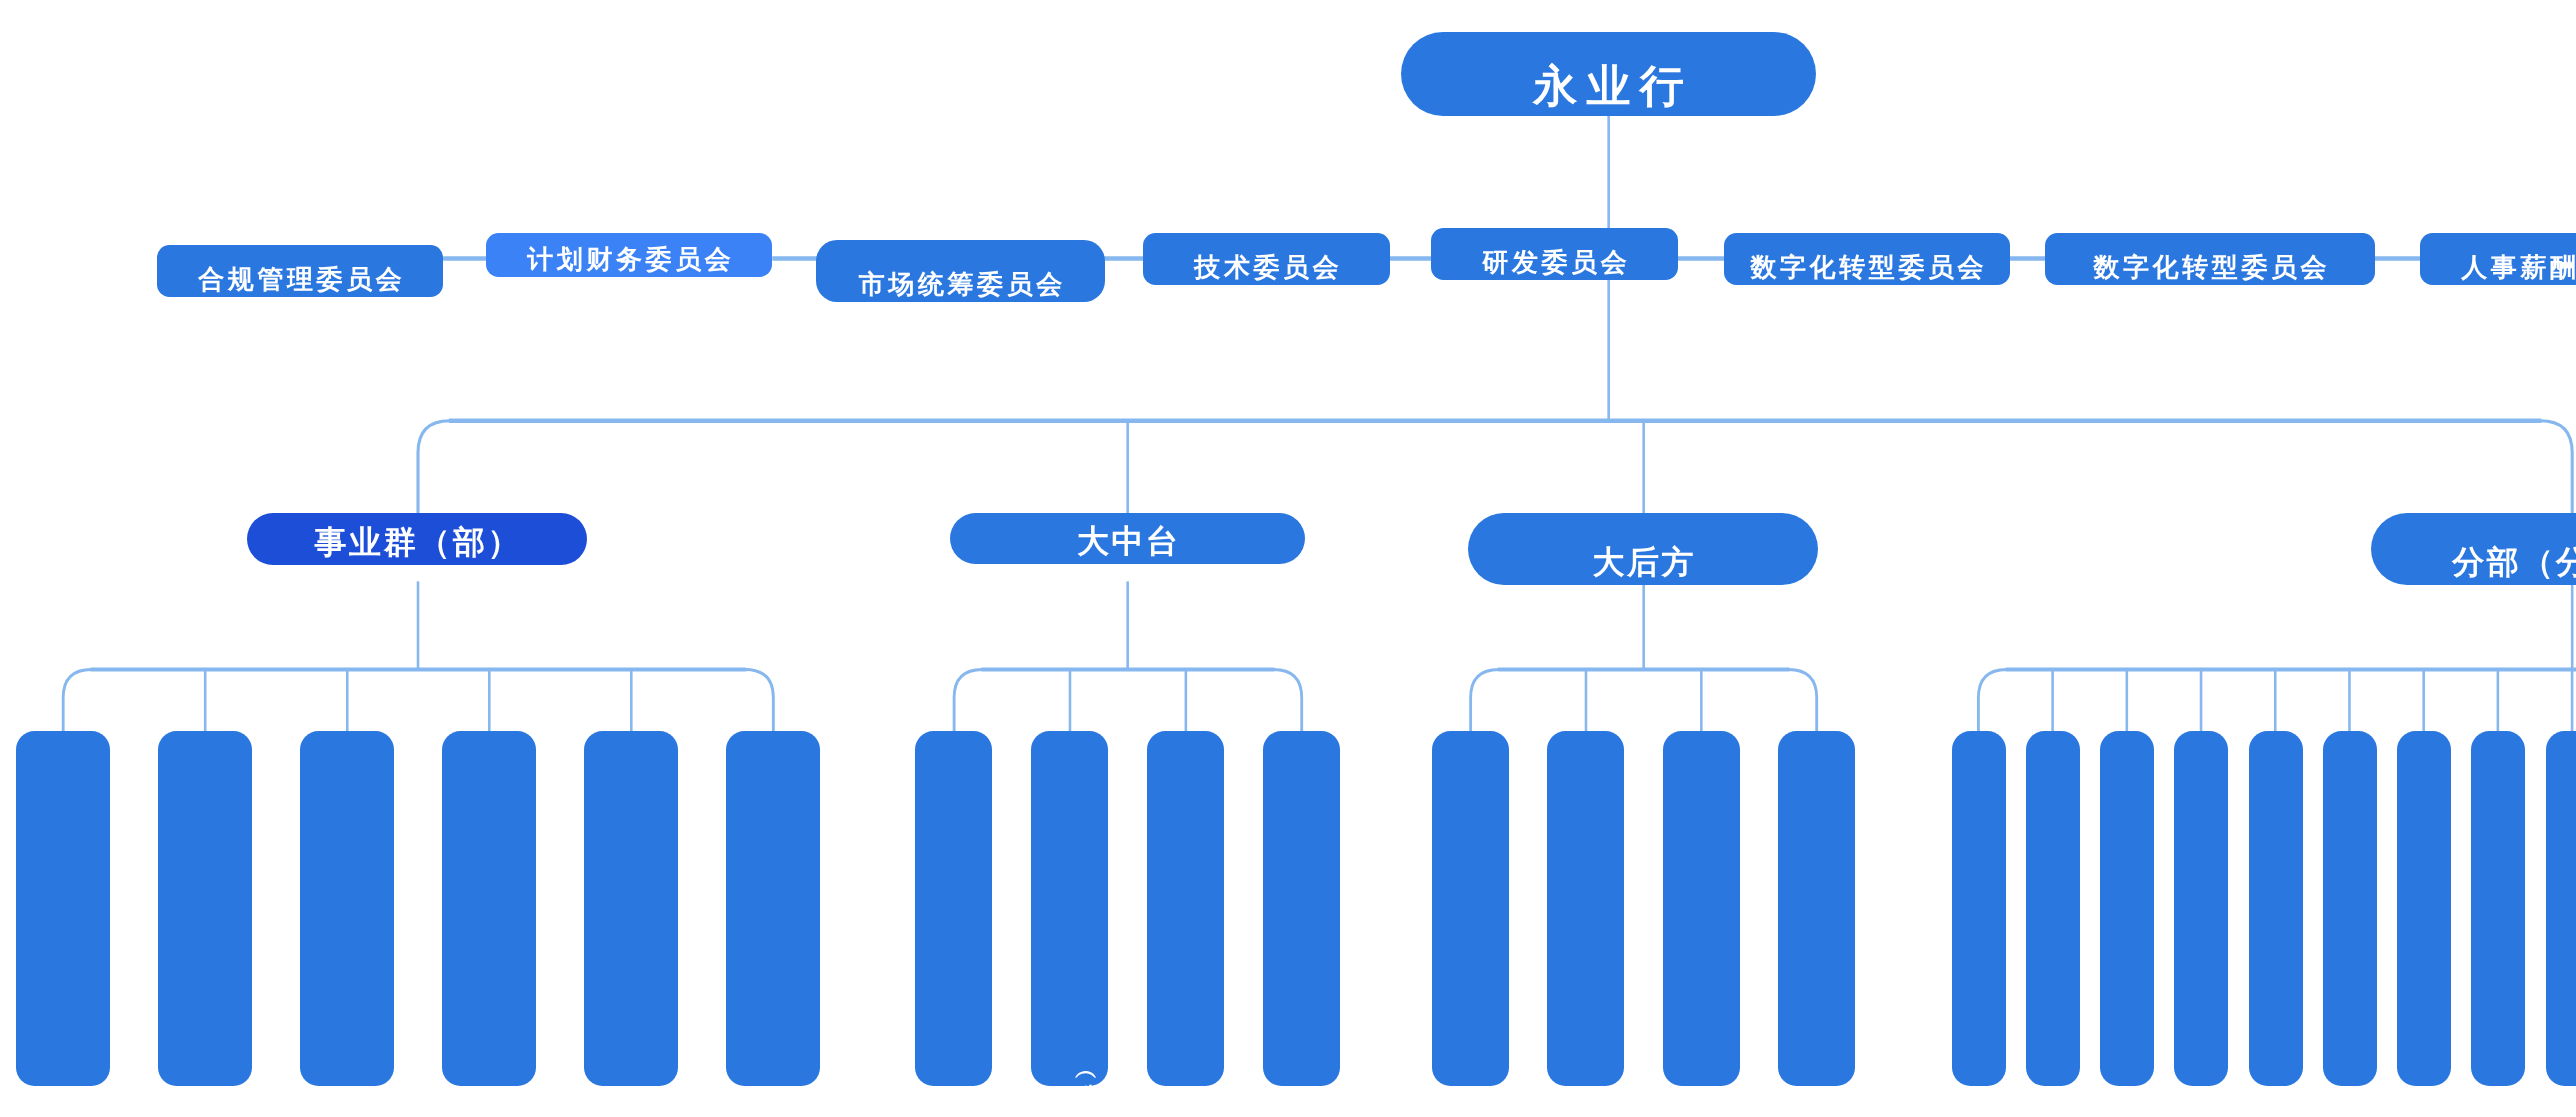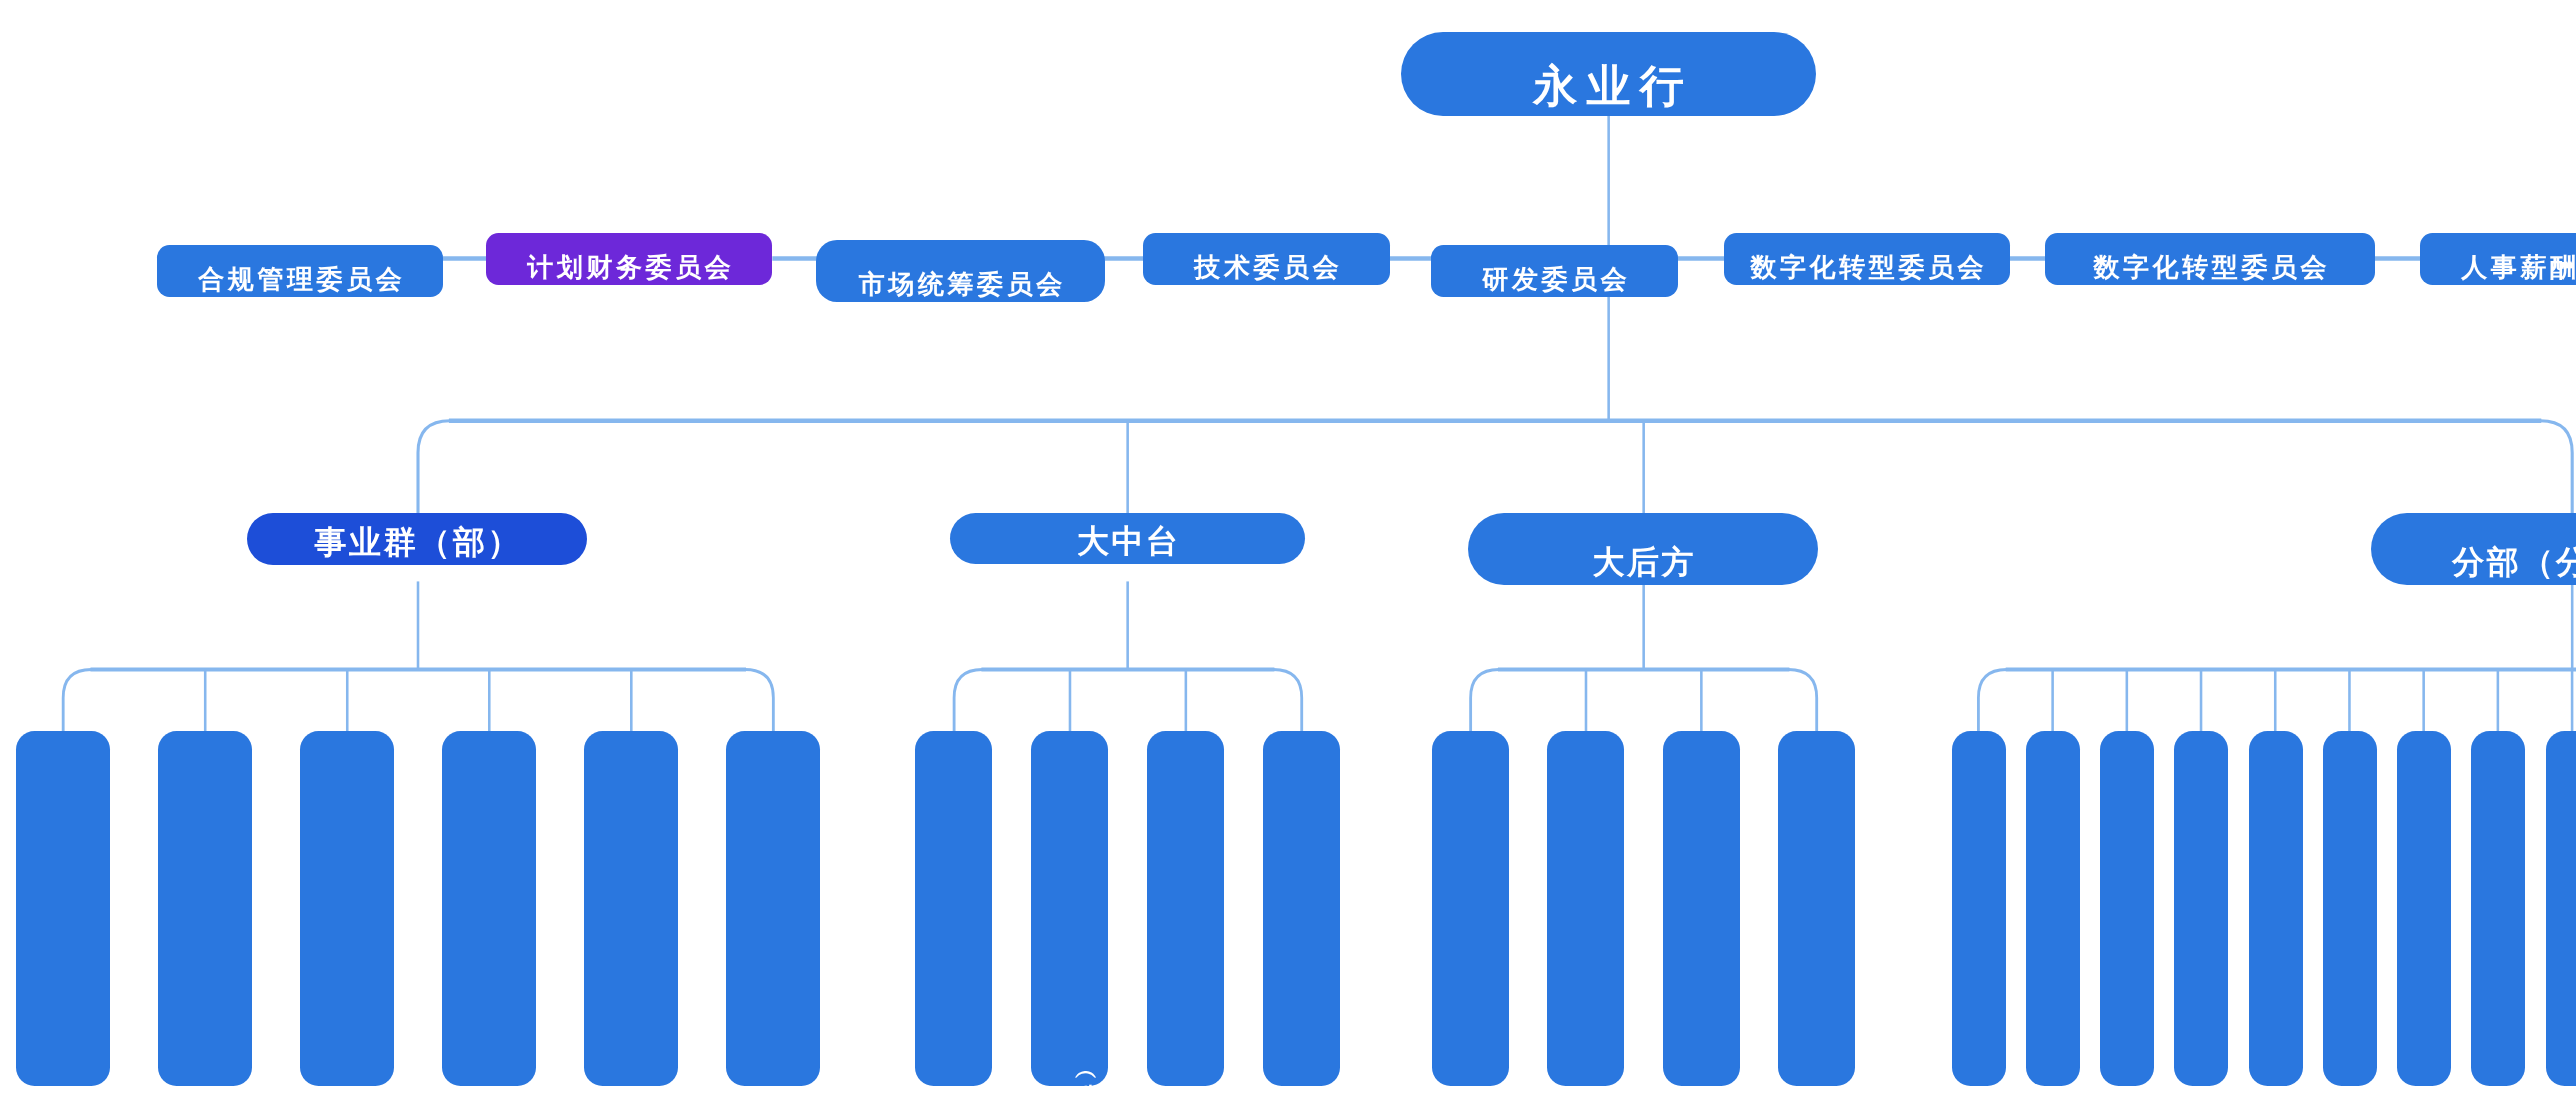--- a/index.html
+++ b/index.html
@@ -109,30 +109,30 @@
       <path d="M 5713.3 1300 V 1426" fill="none" stroke="#86B7EE" stroke-width="5"></path>
       <path d="M 5857.4 1300 V 1426" fill="none" stroke="#86B7EE" stroke-width="5"></path>
       <path d="M 6001.5 1300 V 1426" fill="none" stroke="#86B7EE" stroke-width="5"></path>
     </svg>
 <div class="node root-node" style="left: 1401px; top: 32px; width: 415px; height: 84px; border-radius: 42px; background: rgb(42, 119, 223);">
       <span>永业行</span>
     </div>
     <div class="node committee-node" style="left: 157px; top: 233px; width: 286px; height: 52px; border-radius: 12.4px; background: rgb(42, 119, 223); margin-top: 12px;">
       <span>合规管理委员会</span>
     </div>
-    <div class="node committee-node" style="left: 486px; top: 233px; width: 286px; height: 52px; border-radius: 12.4px; background: #6d28d9;">
+    <div class="node committee-node" style="left: 486px; top: 233px; width: 286px; height: 44px; border-radius: 12.4px; background: #3b82f6;">
       <span>计划财务委员会</span>
     </div>
     <div class="node committee-node" style="left: 816px; top: 240px; width: 289px; height: 62px; border-radius: 21px; background: rgb(42, 119, 223);">
       <span>市场统筹委员会</span>
     </div>
     <div class="node committee-node" style="left: 1143px; top: 233px; width: 247px; height: 52px; border-radius: 12.4px; background: rgb(42, 119, 223);">
       <span>技术委员会</span>
     </div>
-    <div class="node committee-node" style="left: 1431px; top: 245px; width: 247px; height: 52px; border-radius: 12.4px; background: rgb(42, 119, 223);">
+    <div class="node committee-node" style="left: 1431px; top: 228px; width: 247px; height: 52px; border-radius: 12.4px; background: rgb(42, 119, 223);">
       <span>研发委员会</span>
     </div>
     <div class="node committee-node" style="left: 1724px; top: 233px; width: 286px; height: 52px; border-radius: 12.4px; background: rgb(42, 119, 223);">
       <span>数字化转型委员会</span>
     </div>
     <div class="node committee-node" style="left: 2045px; top: 233px; width: 330px; height: 52px; border-radius: 12.4px; background: rgb(42, 119, 223);">
       <span>数字化转型委员会</span>
     </div>
     <div class="node committee-node" style="left: 2420px; top: 233px; width: 286px; height: 52px; border-radius: 12.4px; background: rgb(42, 119, 223);">
       <span>人事薪酬委员会</span>

